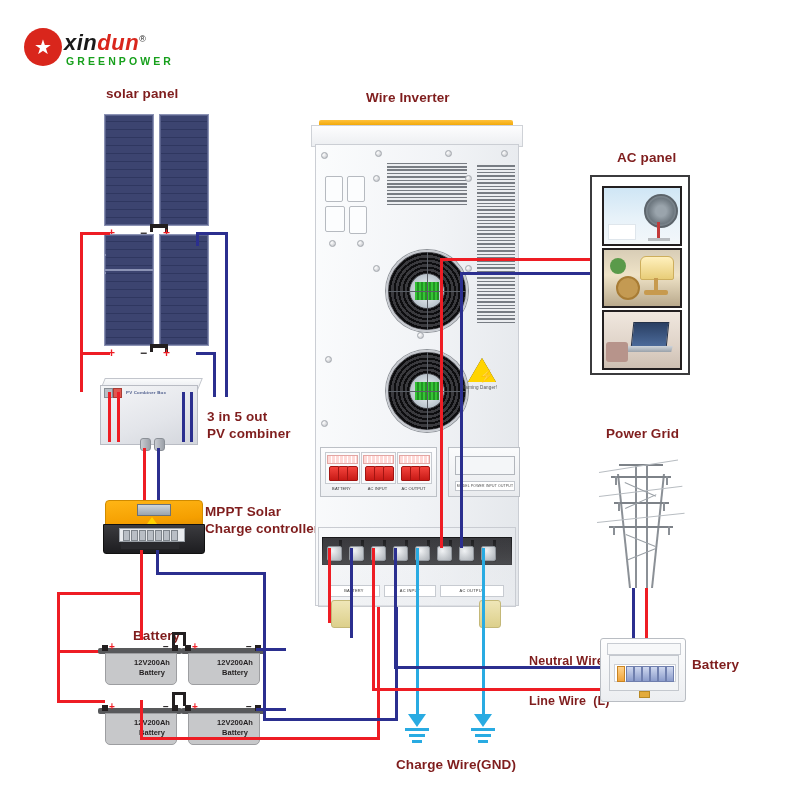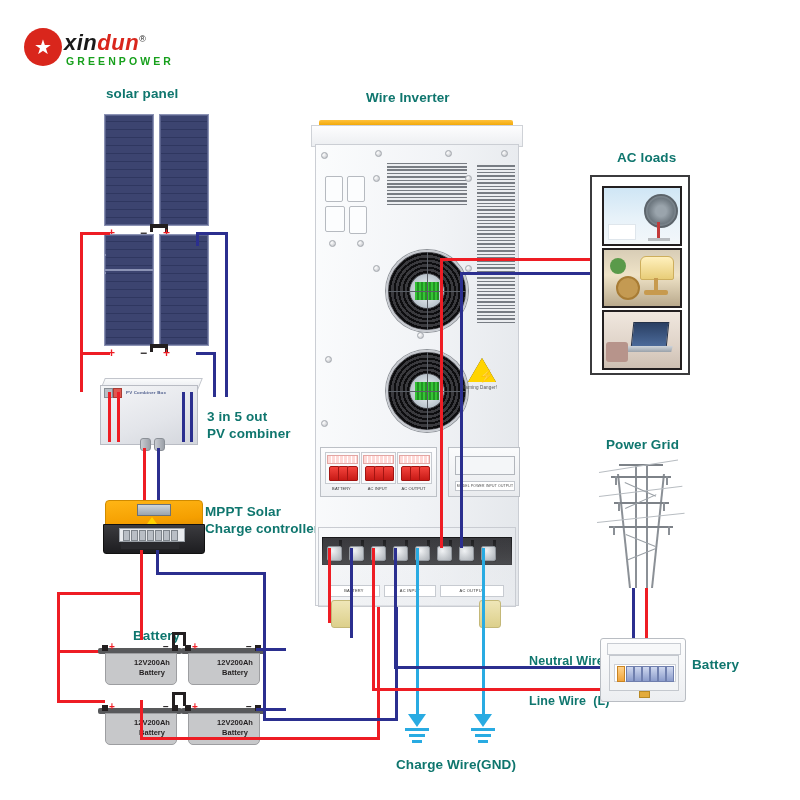--- a/index.html
+++ b/index.html
@@ -1,19 +1,19 @@
 <!DOCTYPE html>
 <html><head>
 <meta charset="utf-8">
 <style>
   html,body{margin:0;padding:0;background:#ffffff;}
   body{width:800px;height:800px;position:relative;overflow:hidden;
        font-family:"Liberation Sans", sans-serif;color:#1a1a1a;}
   .abs{position:absolute;}
-  .lbl{position:absolute;font-weight:bold;font-size:13.5px;color:#0f766e;
+  .lbl{position:absolute;font-weight:bold;font-size:13.5px;color:#7f1d1d;
        letter-spacing:.1px;white-space:pre;line-height:1.25;}
   .lbl.sm{font-size:12.5px;}
 
   
   #logo{left:24px;top:26px;width:170px;height:46px;}
   #logoMark{position:absolute;left:0;top:2px;width:38px;height:38px;border-radius:50%;
             background:#d9261c;}
   #logoMark:after{content:"";position:absolute;left:13px;top:12px;width:0;height:0;}
   .star{position:absolute;left:9px;top:9px;width:20px;height:20px;color:#fff;font-size:20px;
         line-height:20px;text-align:center;}
@@ -182,22 +182,22 @@
 <div id="logo" class="abs">
   <div id="logoMark">
     <div class="star">★</div>
   </div>
   <div id="logoWord"><span>xin</span><span class="dun">dun</span><span class="reg">®</span></div>
   <div id="logoSub">GREENPOWER</div>
 </div>
 
 <div class="lbl" style="left:106px;top:86px;">solar panel</div>
 <div class="lbl" style="left:366px;top:90px;">Wire Inverter</div>
-<div class="lbl" style="left:617px;top:150px;">AC loads</div>
-<div class="lbl" style="left:606px;top:437px;">Power Grid</div>
+<div class="lbl" style="left:617px;top:150px;">AC panel</div>
+<div class="lbl" style="left:606px;top:426px;">Power Grid</div>
 <div class="lbl" style="left:207px;top:409px;">3 in 5 out
 PV combiner</div>
 <div class="lbl" style="left:205px;top:504px;">MPPT Solar
 Charge controller</div>
 <div class="lbl" style="left:133px;top:628px;">Battery</div>
 <div class="lbl" style="left:692px;top:657px;">Battery</div>
 <div class="lbl sm" style="left:529px;top:654px;">Neutral Wire(N)</div>
 <div class="lbl sm" style="left:529px;top:694px;">Line Wire  (L)</div>
 <div class="lbl" style="left:396px;top:757px;">Charge Wire(GND)</div>
 

